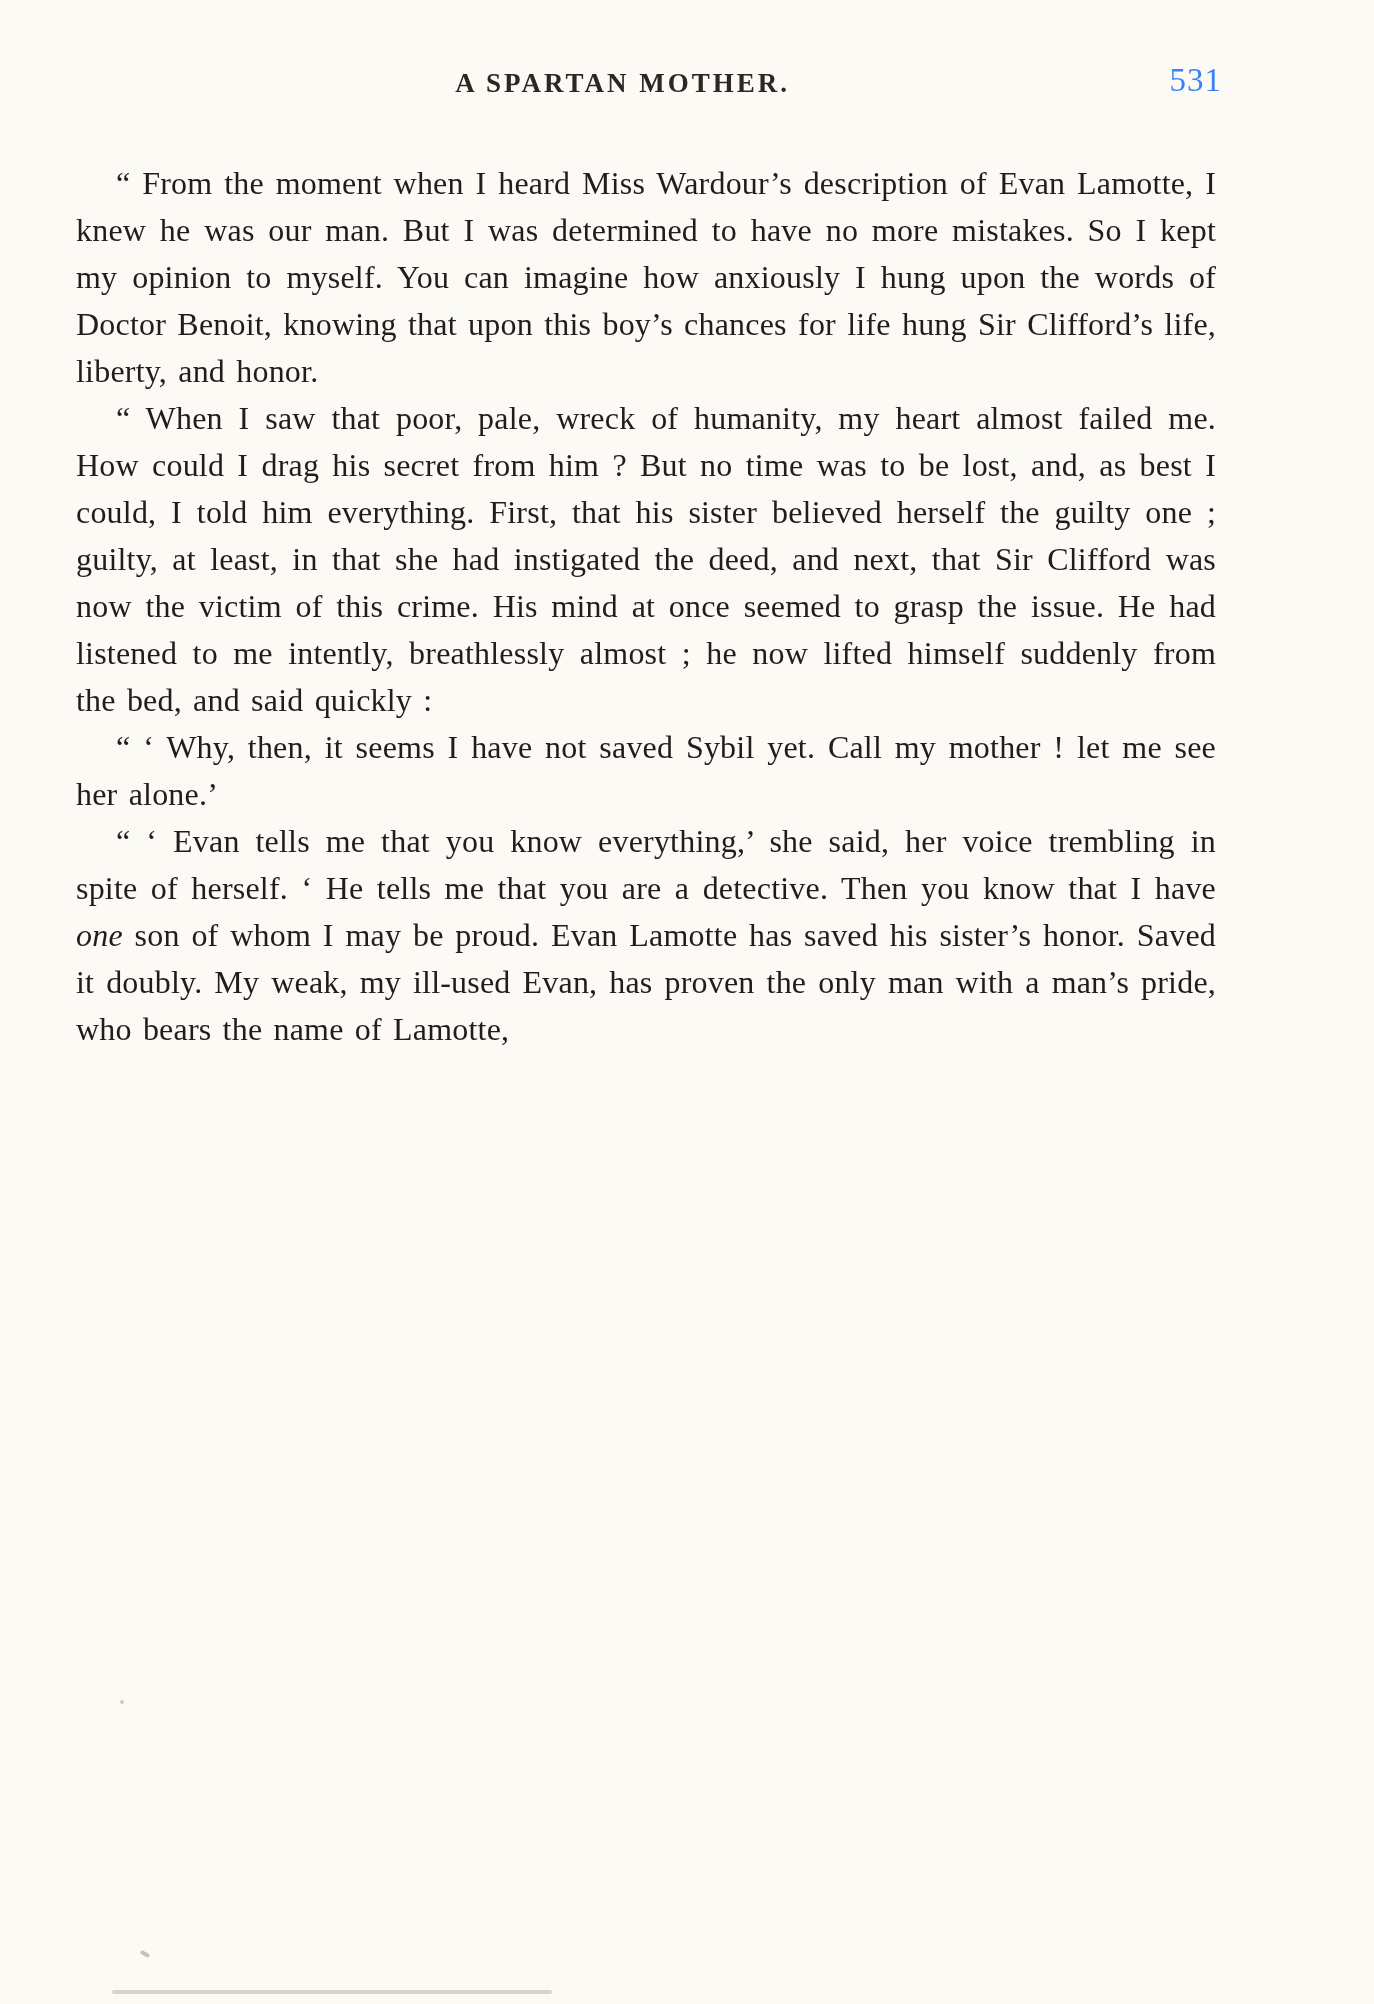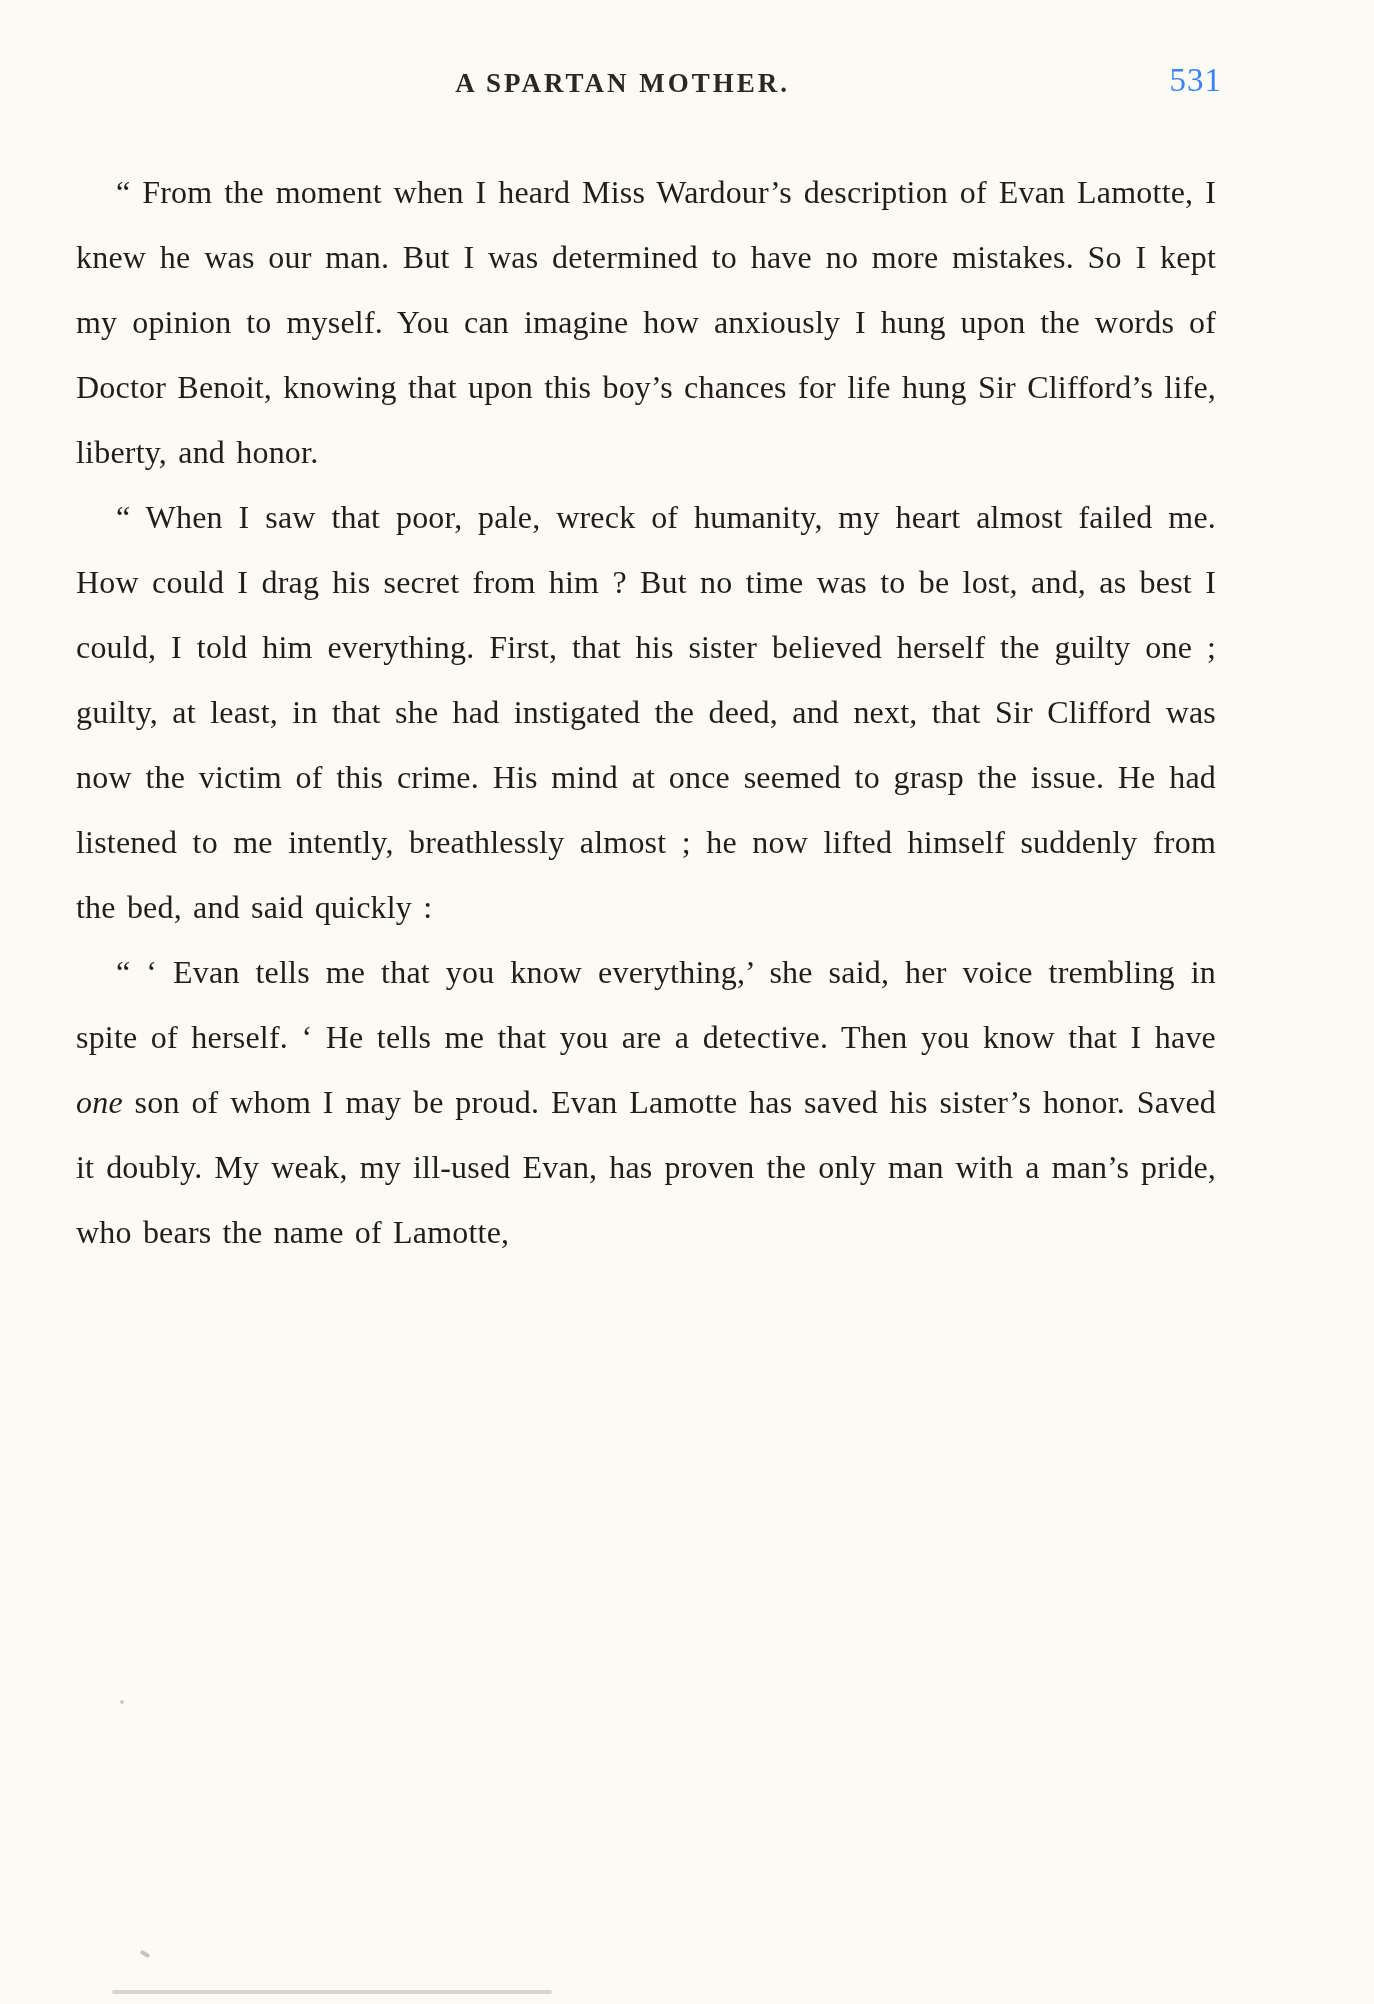--- a/index.html
+++ b/index.html
@@ -38,21 +38,21 @@
     position: absolute;
     right: -6px;
     top: -2px;
     font-size: 33px;
     letter-spacing: 1px;
     color: #3b82f6;
   }
   .body-text {
     margin-top: 52px;
     font-size: 32px;
-    line-height: 65px;
+    line-height: 47px;
     text-align: justify;
     word-spacing: 3px;
     letter-spacing: 0.2px;
   }
   .para {
     margin: 0;
     padding: 0;
     text-indent: 40px;
   }
   .italic {
@@ -97,20 +97,21 @@
 <div class="page">
 
   <div class="header">
     <span class="running-title">A SPARTAN MOTHER.</span>
     <span class="page-number">531</span>
   </div>
 
   <div class="body-text" id="paragraphs">
       <p class="para"><span>“ From the moment when I heard Miss Wardour’s description of Evan Lamotte, I knew he was our man. But I was determined to have no more mistakes. So I kept my opinion to myself. You can imagine how anxiously I hung upon the words of Doctor Benoit, knowing that upon this boy’s chances for life hung Sir Clifford’s life, liberty, and honor.</span></p>
       <p class="para"><span>“ When I saw that poor, pale, wreck of humanity, my heart almost failed me. How could I drag his secret from him&nbsp;? But no time was to be lost, and, as best I could, I told him everything. First, that his sister believed herself the guilty one&nbsp;; guilty, at least, in that she had instigated the deed, and next, that Sir Clifford was now the victim of this crime. His mind at once seemed to grasp the issue. He had listened to me intently, breathlessly almost&nbsp;; he now lifted himself suddenly from the bed, and said quickly&nbsp;:</span></p>
+      <p class="para"><span>“ ‘ Why, then, it seems I have not saved Sybil yet. Call my mother&nbsp;! let me see her alone.’</span></p>
       <p class="para"><span>“ ‘ Evan tells me that you know everything,’ she said, her voice trembling in spite of herself. ‘ He tells me that you are a detective. Then you know that I have </span><span class="italic">one</span><span> son of whom I may be proud. Evan Lamotte has saved his sister’s honor. Saved it doubly. My weak, my ill-used Evan, has proven the only man with a man’s pride, who bears the name of Lamotte,</span></p>
     </div>
 
   <div class="scan-edge-line"></div>
   <div class="scan-speck-1"></div>
   <div class="scan-speck-2"></div>
 
 </div>
 
 </body></html>

